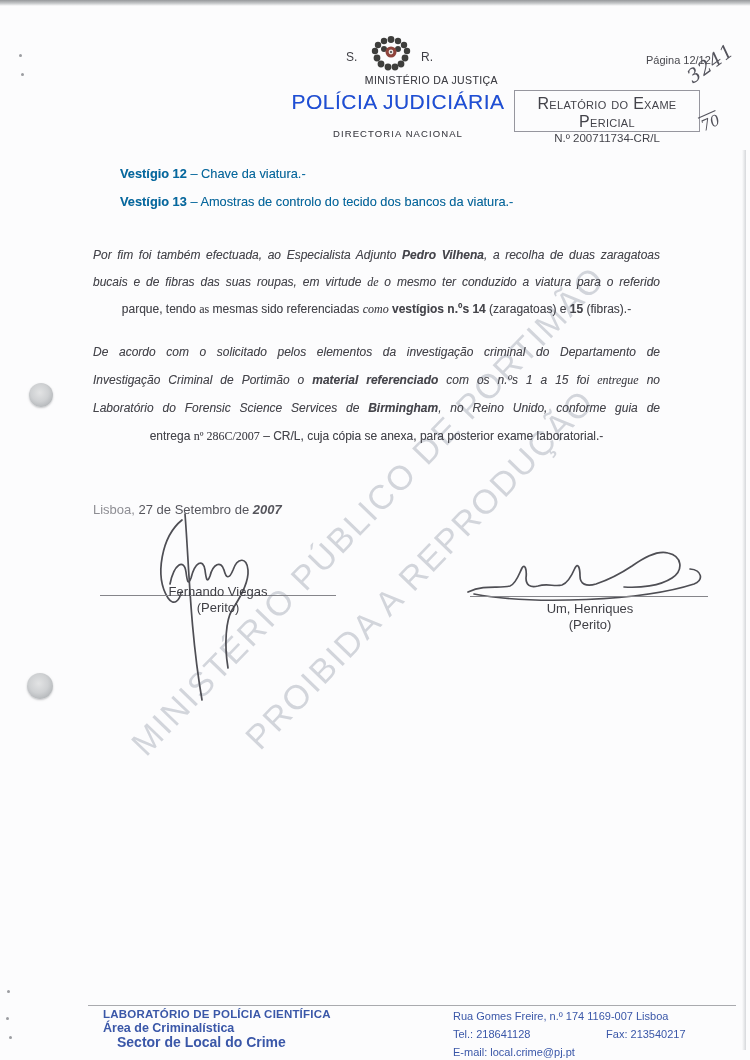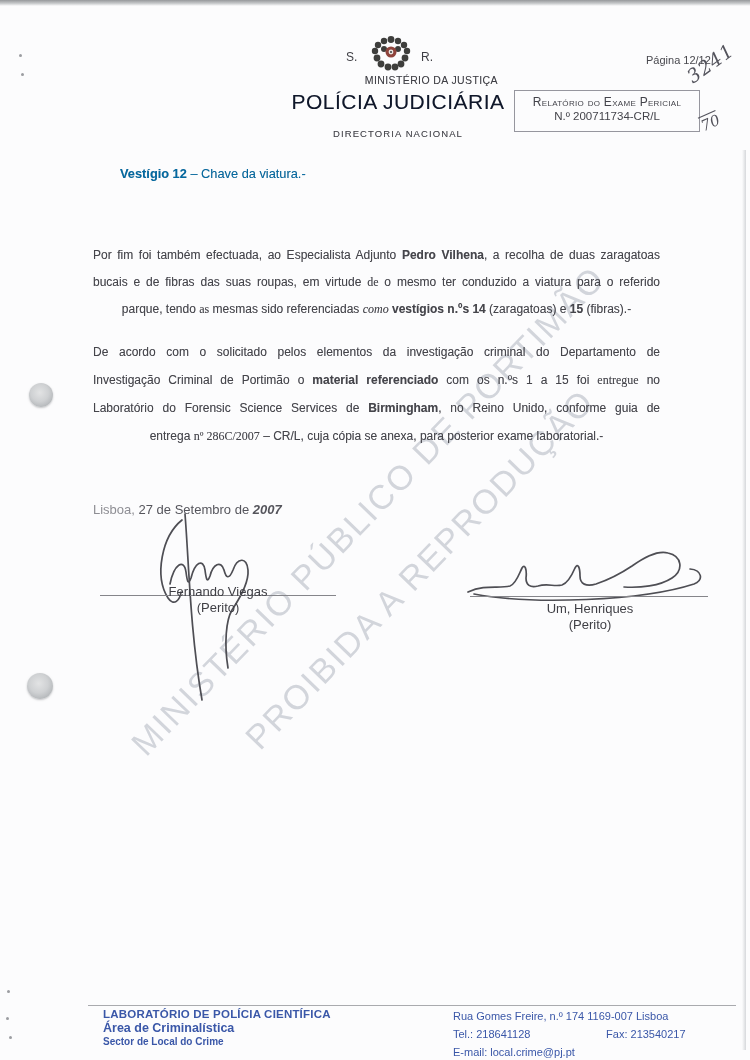--- a/index.html
+++ b/index.html
@@ -22,51 +22,51 @@
     box-shadow:0 1px 2px rgba(140,142,146,.5);}
 
   
   .wm{position:absolute;white-space:nowrap;text-align:center;
     font-size:34px;letter-spacing:2px;color:#9aa0ae;opacity:.42;
     transform:rotate(-46deg);font-weight:400;}
 
   
   .srlabel{font-size:12px;color:#3f3f45;}
   .ministry{left:298px;top:74px;width:200px;text-align:right;font-size:10.5px;letter-spacing:.4px;color:#404046;}
-  .orgtitle{left:258px;top:90px;width:280px;text-align:center;font-size:21px;letter-spacing:.5px;color:#0f172a;}
+  .orgtitle{left:258px;top:90px;width:280px;text-align:center;font-size:21px;letter-spacing:.5px;color:#1d4ed8;}
   .directorate{left:298px;top:128px;width:200px;text-align:center;font-size:9.5px;letter-spacing:1.1px;color:#46464c;}
   .pagina{left:646px;top:54px;font-size:11px;color:#48484e;}
   .rbox{left:514px;top:90px;width:184px;height:40px;border:1px solid #96969e;
     text-align:center;background:rgba(252,252,253,.6);}
-  .rbox .t1{font-variant:small-caps;font-size:12px;letter-spacing:.3px;color:#43434a;margin-top:4px;}
+  .rbox .t1{font-variant:small-caps;font-size:16px;letter-spacing:.3px;color:#43434a;margin-top:4px;}
   .rbox .t2{font-size:11.5px;color:#43434a;margin-top:1px;}
   .hand{position:absolute;font-family:"DejaVu Serif",serif;font-style:italic;color:#53535c;}
   .hand1{left:684px;top:52px;font-size:19px;letter-spacing:1px;transform:rotate(-36deg);}
   .hand2{left:701px;top:114px;font-size:15px;transform:rotate(-24deg);text-decoration:overline;}
 
   
   .vline{position:absolute;left:120px;white-space:nowrap;font-size:12.8px;color:#0369a1;}
   .para{position:absolute;left:93px;width:567px;font-size:12px;color:#45454b;}
   .p1{top:242px;line-height:27px;}
   .p2{top:338px;line-height:28px;}
   .tline{text-align:center;}
-  .tline.fill{text-align:justify;text-align-last:justify;}
+  .tline.fill{text-align:justify;text-align-last:justify;font-style:italic;}
   .dateline{position:absolute;left:93px;top:502px;font-size:13px;color:#55555c;white-space:nowrap;}
 
   
   .sigline{height:1.4px;background:#85858a;}
   .signame{position:absolute;width:200px;text-align:center;font-size:13px;color:#3f3f45;line-height:16px;}
   .sigsvg path{fill:none;stroke:#4e4e54;stroke-width:1.7;stroke-linecap:round;stroke-linejoin:round;}
 
   
   .fdivider{left:88px;top:1005px;width:648px;height:1px;background:#a9aaae;}
   .flab{left:103px;top:1008px;color:#3a57a8;font-weight:bold;}
   .flab .l1{font-size:11.5px;letter-spacing:.2px;line-height:13px;}
   .flab .l2{font-size:12.5px;line-height:14px;}
-  .flab .l3{font-size:10px;line-height:14px;}
+  .flab .l3{font-size:14px;line-height:14px;margin-left:14px;}
   .fright{left:410px;top:1010px;color:#3a57a8;font-size:11px;}
   .fright .row{margin-bottom:6px;padding-left:43px;}
   .fright .tel{display:inline-block;width:150px;}
 </style>
 </head>
 <body>
 
 <div class="page">
 
   <div class="abs topband"></div>
@@ -113,20 +113,21 @@
 
   <div class="abs rbox">
     <div class="t1">Relatório do Exame Pericial</div>
     <div class="t2">N.º 200711734-CR/L</div>
   </div>
 
   <div class="hand hand1">3241</div>
   <div class="hand hand2">70</div>
 
   <div class="vline soft" style="top:166px;"><span style="font-weight: 700;">Vestígio 12</span><span> – Chave da viatura.-</span></div>
+  <div class="vline soft" style="top:194px;"><span style="font-weight: 700;">Vestígio 13</span><span> – Amostras de controlo do tecido dos bancos da viatura.-</span></div>
 
   <div class="para p1 soft">
       <div class="tline fill"><span>Por fim foi também efectuada, ao Especialista Adjunto </span><span style="font-weight: 700;">Pedro Vilhena</span><span>, a recolha de duas zaragatoas</span></div>
       <div class="tline fill"><span>bucais e de fibras das suas roupas, em virtude </span><span style="font-family: &quot;Liberation Serif&quot;, serif;">de</span><span> o mesmo ter conduzido a viatura para o referido</span></div>
       <div class="tline"><span>parque, tendo </span><span style="font-family: &quot;Liberation Serif&quot;, serif;">as</span><span> mesmas sido referenciadas </span><span style="font-style: italic; font-family: &quot;Liberation Serif&quot;, serif;">como</span><span> </span><span style="font-weight: 700;">vestígios n.ºs 14</span><span> (zaragatoas) e </span><span style="font-weight: 700;">15</span><span> (fibras).-</span></div>
     </div>
   <div class="para p2 soft">
       <div class="tline fill"><span>De acordo com o solicitado pelos elementos da investigação criminal do Departamento de</span></div>
       <div class="tline fill"><span>Investigação Criminal de Portimão o </span><span style="font-weight: 700;">material referenciado</span><span> com os n.ºs 1 a 15 foi </span><span style="font-family: &quot;Liberation Serif&quot;, serif;">entregue</span><span> no</span></div>
       <div class="tline fill"><span>Laboratório do Forensic Science Services de </span><span style="font-weight: 700;">Birmingham</span><span>, no Reino Unido, conforme guia de</span></div>

